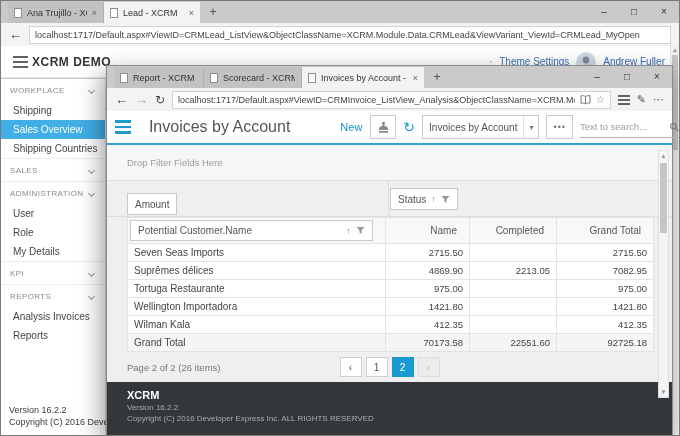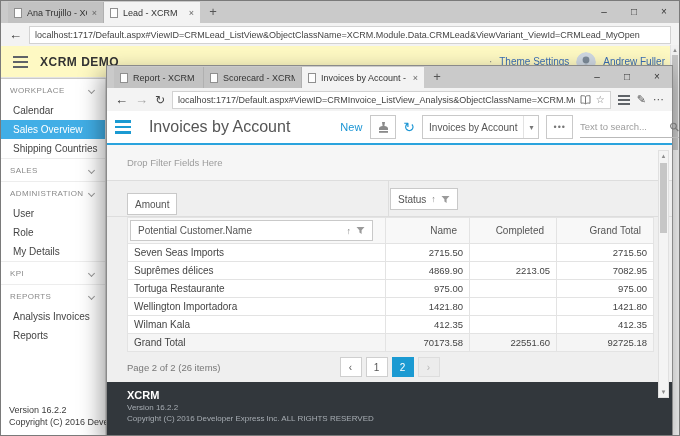--- a/index.html
+++ b/index.html
@@ -26,21 +26,21 @@
   .url-text { flex:1; overflow:hidden; white-space:nowrap; min-width:0; }
   .url-ico { flex:none; margin-left:5px; color:#777; font-size:10px; line-height:1; display:flex; align-items:center; }
   .chrome-ico { flex:none; color:#555; font-size:11px; line-height:1; }
   .burger { display:inline-flex; flex-direction:column; gap:3px; width:15px; }
   .burger i { display:block; height:2px; background:#5f6368; }
   .burger.small { width:12px; gap:2px; }
   .burger.blue { width:17px; }
   .burger.blue i { background:#1b9ad2; height:2.5px; }
 
   
-  .o-appbar { height:32px; background:#fef9c3; border-bottom:1px solid #e3e3e3; display:flex; align-items:center; padding:0 12px; gap:12px; }
+  .o-appbar { height:32px; background:#ffffff; border-bottom:1px solid #e3e3e3; display:flex; align-items:center; padding:0 12px; gap:4px; }
   .brand { font-size:12px; font-weight:bold; color:#333; letter-spacing:0.5px; }
   .appbar-right { margin-left:auto; display:flex; align-items:center; gap:7px; font-size:10px; padding-right:2px; }
   .sep-dot { color:#888; }
   .applink { color:#3a6eb5; text-decoration:underline; white-space:nowrap; }
   .avatar { width:20px; height:20px; border-radius:50%; overflow:hidden; flex:none; }
   .o-sidebar { position:absolute; left:0; top:78px; bottom:0; width:105px; background:#fff; border-right:1px solid #e0e0e0; }
   .section-h { display:flex; align-items:center; justify-content:space-between; padding:7px 9px 6px 9px; font-size:8px; color:#8a8a8a; letter-spacing:0.4px; border-top:1px solid #ededed; }
   .section-h.first { border-top:none; }
   .chev { width:5px; height:5px; border-right:1px solid #999; border-bottom:1px solid #999; transform:rotate(45deg); margin-right:2px; flex:none; }
   .side-item { padding:4px 4px 4px 12px; font-size:10px; color:#444; white-space:nowrap; overflow:hidden; }
@@ -144,21 +144,21 @@
         </span>
         <span class="applink">Andrew Fuller</span>
       </div>
     </div>
 
     <div class="o-sidebar">
       <div class="section-h first">
         <span>WORKPLACE</span>
         <span class="chev"></span>
       </div>
-      <div class="side-item">Calendar</div>
+      <div class="side-item">Shipping</div>
       <div class="side-item selected">Sales Overview</div>
       <div class="side-item">Shipping Countries</div>
       <div class="section-h">
         <span>SALES</span>
         <span class="chev"></span>
       </div>
       <div class="section-h">
         <span>ADMINISTRATION</span>
         <span class="chev"></span>
       </div>

